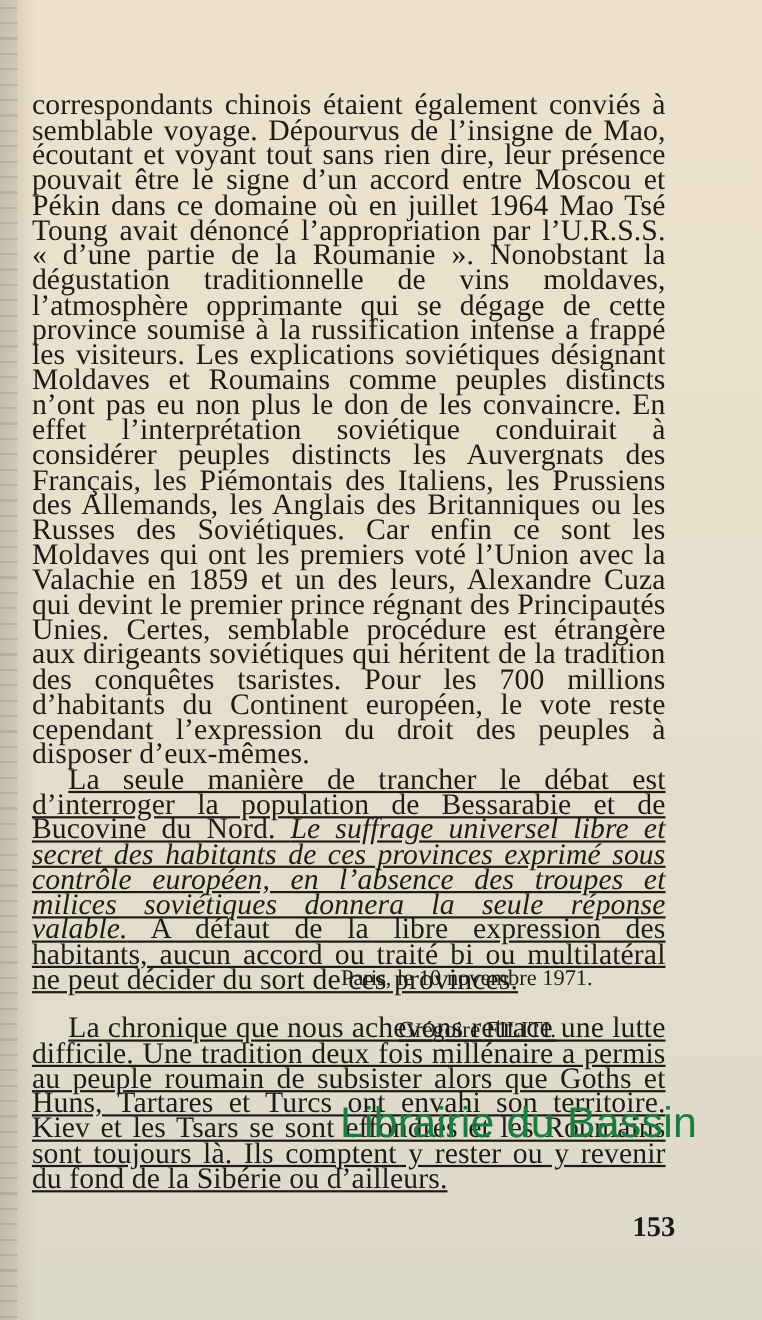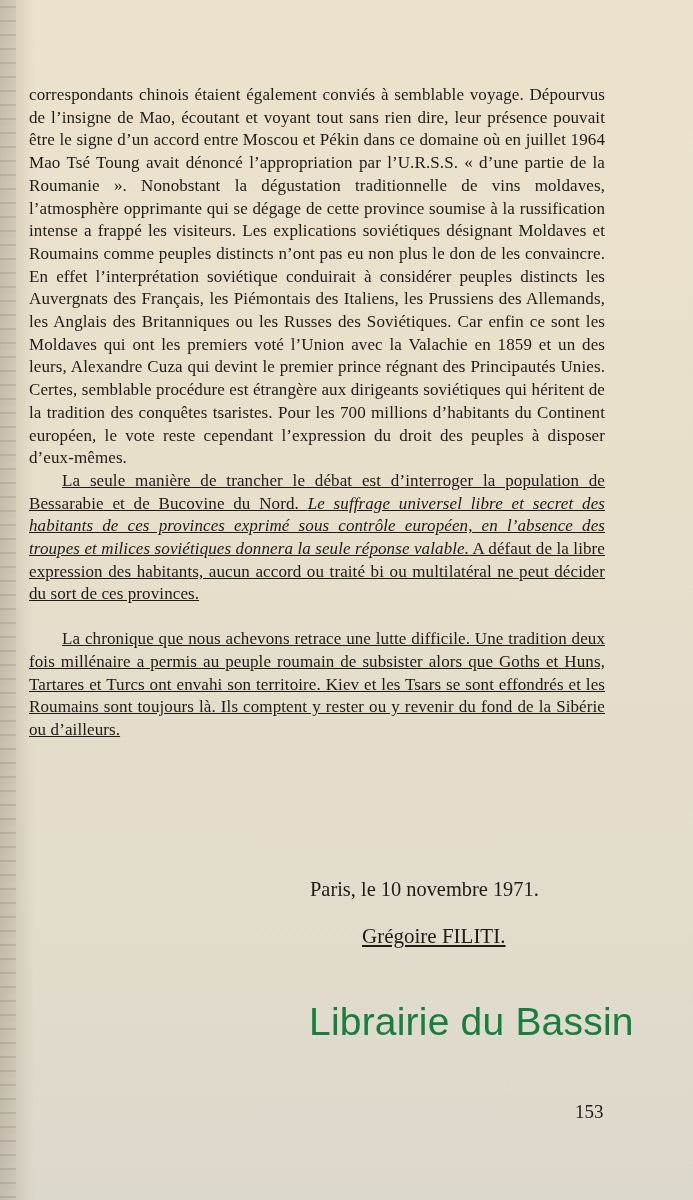--- a/index.html
+++ b/index.html
@@ -30,21 +30,21 @@
       top: 0;
       width: 34px;
       height: 1200px;
       background: linear-gradient(90deg, rgba(150,140,120,0.35), rgba(150,140,120,0));
     }
     .page-text {
       position: absolute;
       left: 29px;
       top: 84px;
       width: 576px;
-      font-size: 17px;
+      font-size: 27px;
       line-height: 22.7px;
       text-align: justify;
       letter-spacing: 0.1px;
     }
     .para {
       margin: 0;
       text-indent: 0;
     }
     .para.indent {
       text-indent: 33px;
@@ -76,22 +76,22 @@
       font-family: "Liberation Sans", "DejaVu Sans", sans-serif;
       font-size: 39px;
       color: #1f5cf5;
       white-space: nowrap;
       letter-spacing: 0.2px;
     }
     .page-number {
       position: absolute;
       left: 575px;
       top: 1101px;
-      font-size: 19px;
-      font-weight: normal;
+      font-size: 26px;
+      font-weight: bold;
     }
   </style>
 </head>
 <body>
 
 <div class="gutter"></div>
 <div class="gutter-shade"></div>
 
 <div class="page-text" id="body-text">
     <p class="para"><span>correspondants chinois étaient également conviés à semblable voyage. Dépourvus de l’insigne de Mao, écoutant et voyant tout sans rien dire, leur présence pouvait être le signe d’un accord entre Moscou et Pékin dans ce domaine où en juillet 1964 Mao Tsé Toung avait dénoncé l’appropriation par l’U.R.S.S. « d’une partie de la Roumanie ». Nonobstant la dégustation tradition­nelle de vins moldaves, l’atmosphère opprimante qui se dégage de cette province soumise à la russification intense a frappé les visiteurs. Les explications soviétiques désignant Moldaves et Roumains comme peuples distincts n’ont pas eu non plus le don de les convaincre. En effet l’interprétation soviétique conduirait à considérer peuples distincts les Auvergnats des Français, les Piémontais des Italiens, les Prussiens des Allemands, les Anglais des Britanniques ou les Russes des Soviétiques. Car enfin ce sont les Moldaves qui ont les premiers voté l’Union avec la Valachie en 1859 et un des leurs, Alexandre Cuza qui devint le premier prince régnant des Principautés Unies. Certes, semblable procédure est étrangère aux dirigeants soviétiques qui héritent de la tradition des conquêtes tsaristes. Pour les 700 mil­lions d’habitants du Continent européen, le vote reste cependant l’expression du droit des peuples à disposer d’eux-mêmes.</span></p>

